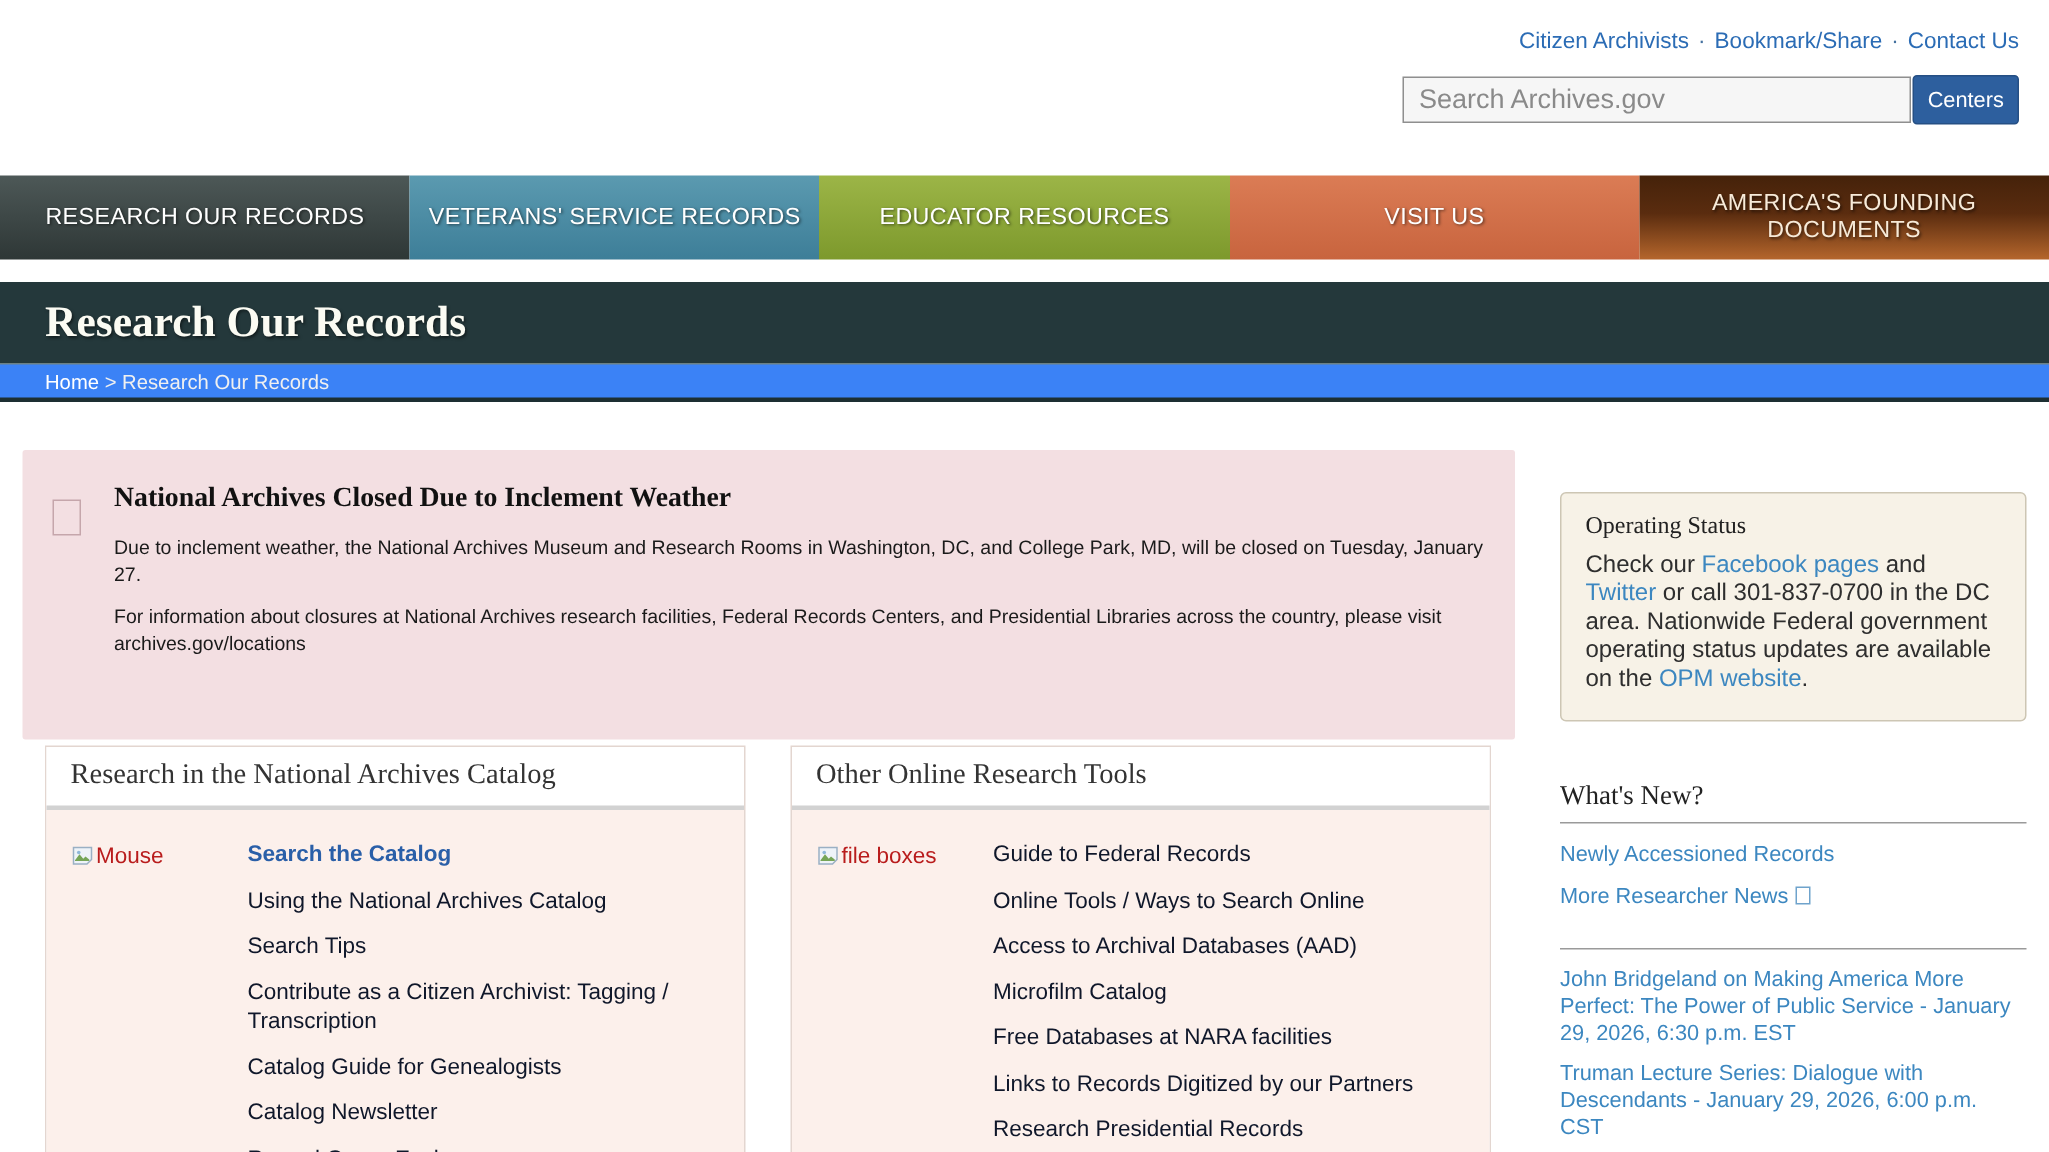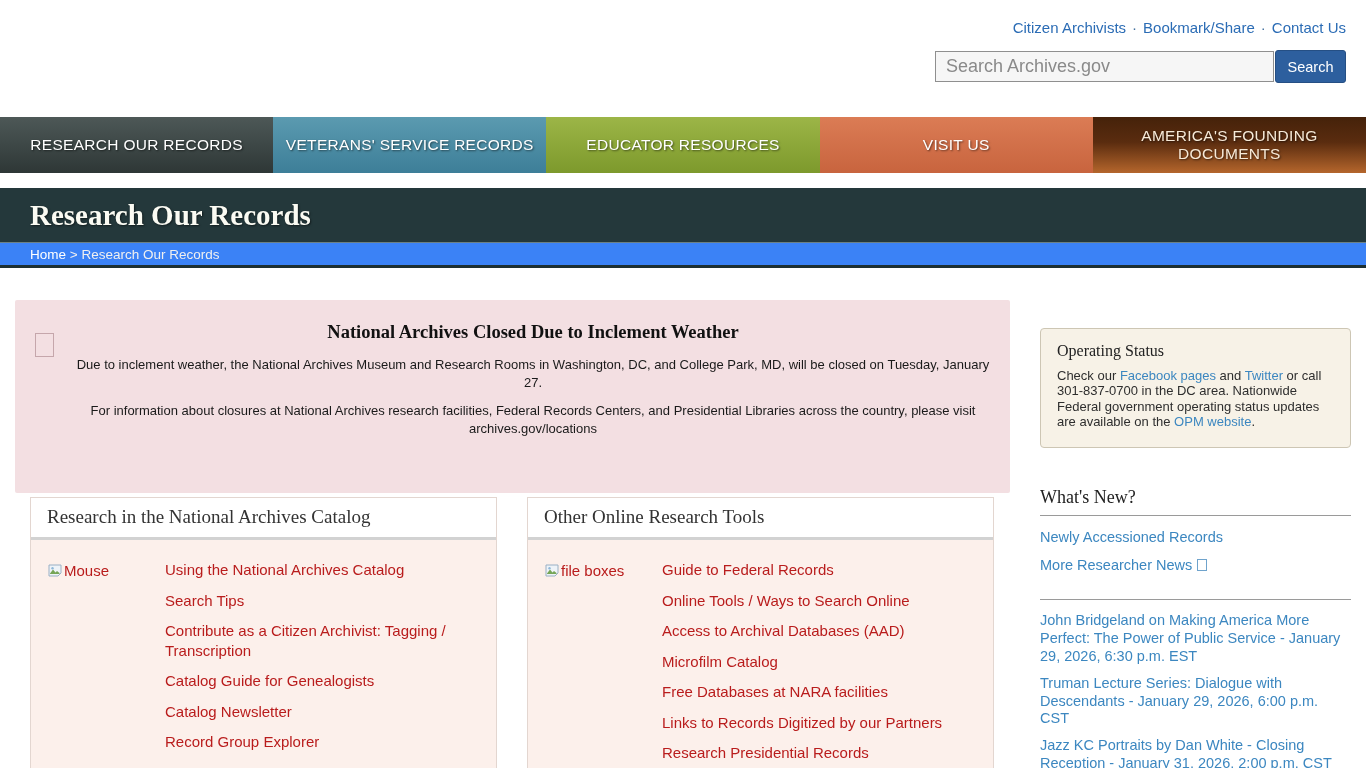--- a/index.html
+++ b/index.html
@@ -42,47 +42,47 @@
     background: #3b82f6; border-top: 1px solid #6c8185; border-bottom: 3px solid #1d2f32;
     display: flex; align-items: center; font-size: 13.5px; color: #f0f0f0; }
   .breadcrumb .crumbs { margin-left: 30px; }
   .breadcrumb a { color: #ffffff; text-decoration: none; cursor: pointer; }
 
   
   .alert { position: absolute; top: 300px; left: 15px; width: 995px; height: 193px;
     background: #f3dfe2; border-radius: 2px; }
   .alert-imgbox { position: absolute; left: 20px; top: 33px; width: 19px; height: 24px;
     border: 1px solid #c5a6ab; background: transparent; }
-  .alert-body { margin: 22px 20px 15px 61px; text-align: center; }
+  .alert-body { margin: 22px 20px 15px 61px; }
   .alert-title { font-family: "Liberation Serif", serif; font-size: 18.5px; font-weight: 600;
     color: #111; margin-bottom: 13px; }
   .alert-body p { font-size: 13px; line-height: 1.35; color: #1a1a1a; margin-bottom: 11px; }
 
   
   .panel { position: absolute; top: 497px; width: 467px; background: #fff;
     border: 1px solid #e3d6d0; }
   .panel-left { left: 30px; }
   .panel-right { left: 527px; }
   .panel-header { background: #fff; border-bottom: 3px solid #d2d2d2; padding: 8px 16px 9px;
     font-family: "Liberation Serif", serif; font-size: 19px; color: #333; }
   .panel-body { background: #fcf0eb; padding: 20px 14px 28px 16px; display: flex; min-height: 260px; }
   .img-cell { width: 118px; flex: 0 0 118px; display: flex; align-items: flex-start; padding-top: 2px; }
   .broken-img { display: inline-flex; align-items: flex-end; font-size: 15px; color: #b91c1c; }
   .broken-img svg { margin-right: 1px; flex: 0 0 auto; }
   .link-list { flex: 1 1 auto; }
-  .link-list a { display: block; color: #b91c1c; text-decoration: none; font-size: 15px;
+  .link-list a { display: block; color: #0f172a; text-decoration: none; font-size: 15px;
     line-height: 1.3; margin-bottom: 11px; cursor: pointer; }
   .link-list a.bold-link { font-weight: bold; color: #2a5fa8; }
 
   
   .sidebar { position: absolute; top: 328px; left: 1040px; width: 311px; }
   .op-status { background: #f7f2e7; border: 1px solid #cdc6b4; border-radius: 4px;
     padding: 13px 16px 18px; }
   .op-title { font-family: "Liberation Serif", serif; font-size: 16px; color: #222; margin-bottom: 8px; }
-  .op-text { font-size: 13px; line-height: 1.18; color: #2e2e2e; }
+  .op-text { font-size: 16px; line-height: 1.18; color: #2e2e2e; }
   .op-text a { color: #3c87c0; text-decoration: none; cursor: pointer; }
   .side-heading { font-family: "Liberation Serif", serif; font-size: 18px; color: #222; }
   .side-rule { border: none; border-top: 1px solid #9a9a9a; margin: 7px 0 0; }
   .whats-new { margin-top: 39px; }
   .side-links { margin-top: 13px; }
   .side-links a { display: block; color: #3c87c0; text-decoration: none; font-size: 14.5px;
     margin-bottom: 12px; cursor: pointer; }
   .tofu { display: inline-block; width: 10px; height: 12px; border: 1px solid #6fa3cc;
     margin-left: 5px; vertical-align: -1px; }
   .events { margin-top: 26px; }
@@ -92,21 +92,21 @@
 </style>
 </head>
 <body>
 
 <div class="header-top">
   <div class="utility-links">
     <a>Citizen Archivists</a><span class="utility-sep">·</span><a>Bookmark/Share</a><span class="utility-sep">·</span><a>Contact Us</a>
   </div>
   <div class="search-row">
     <input class="search-input" type="text" placeholder="Search Archives.gov" style="">
-    <button class="search-btn">Search</button>
+    <button class="search-btn">Centers</button>
   </div>
 </div>
 
 <div class="nav">
   <div class="nav-item nav-1">
       <span>RESEARCH OUR RECORDS</span>
     </div>
   <div class="nav-item nav-2">
       <span>VETERANS' SERVICE RECORDS</span>
     </div>
@@ -146,20 +146,21 @@
       <span class="broken-img">
         <svg width="16" height="16" viewBox="0 0 16 16">
           <path d="M2 2h12v8l-3 3H2z" fill="#eef3f8" stroke="#9ab0c4" stroke-width="1"></path>
           <path d="M3 10.5l3-4 2.5 3 1.5-1.5 2.5 2V11H3z" fill="#76a557"></path>
           <circle cx="5.5" cy="5.3" r="1.2" fill="#8fb7d9"></circle>
         </svg>
         <span>Mouse</span>
       </span>
     </div>
     <div class="link-list">
+      <a class="bold-link">Search the Catalog</a>
       <a>Using the National Archives Catalog</a>
       <a>Search Tips</a>
       <a>Contribute as a Citizen Archivist: Tagging / Transcription</a>
       <a>Catalog Guide for Genealogists</a>
       <a>Catalog Newsletter</a>
       <a>Record Group Explorer</a>
 
     </div>
   </div>
 </div>

